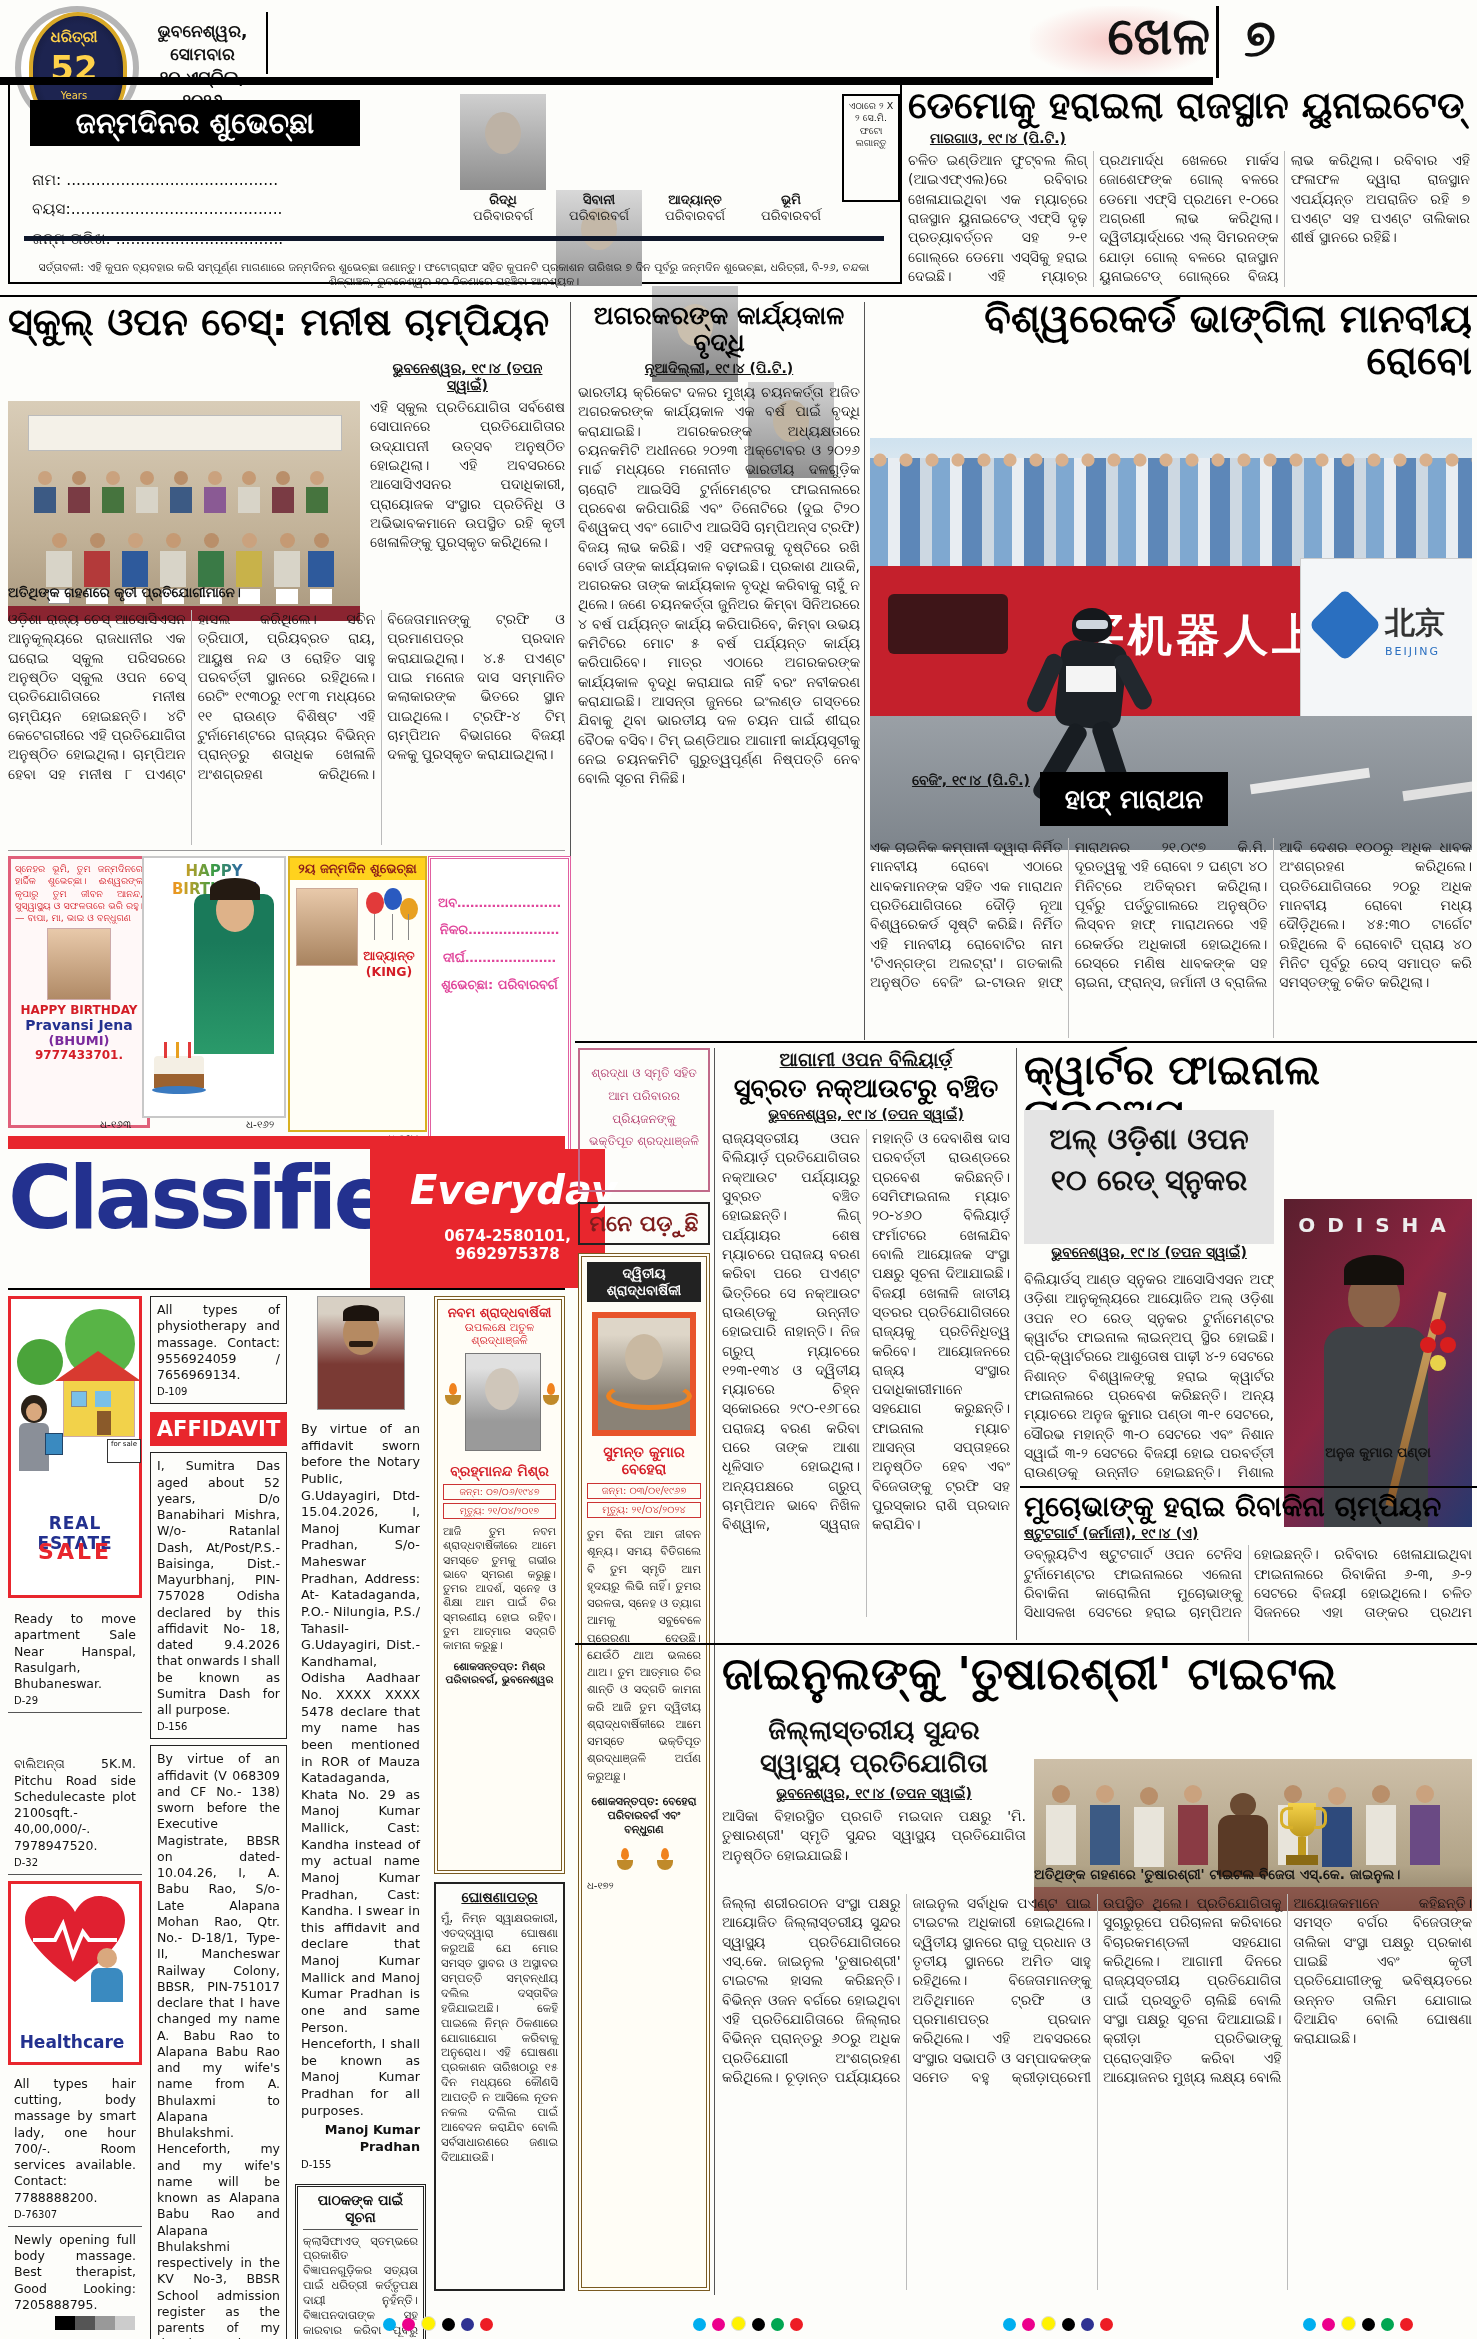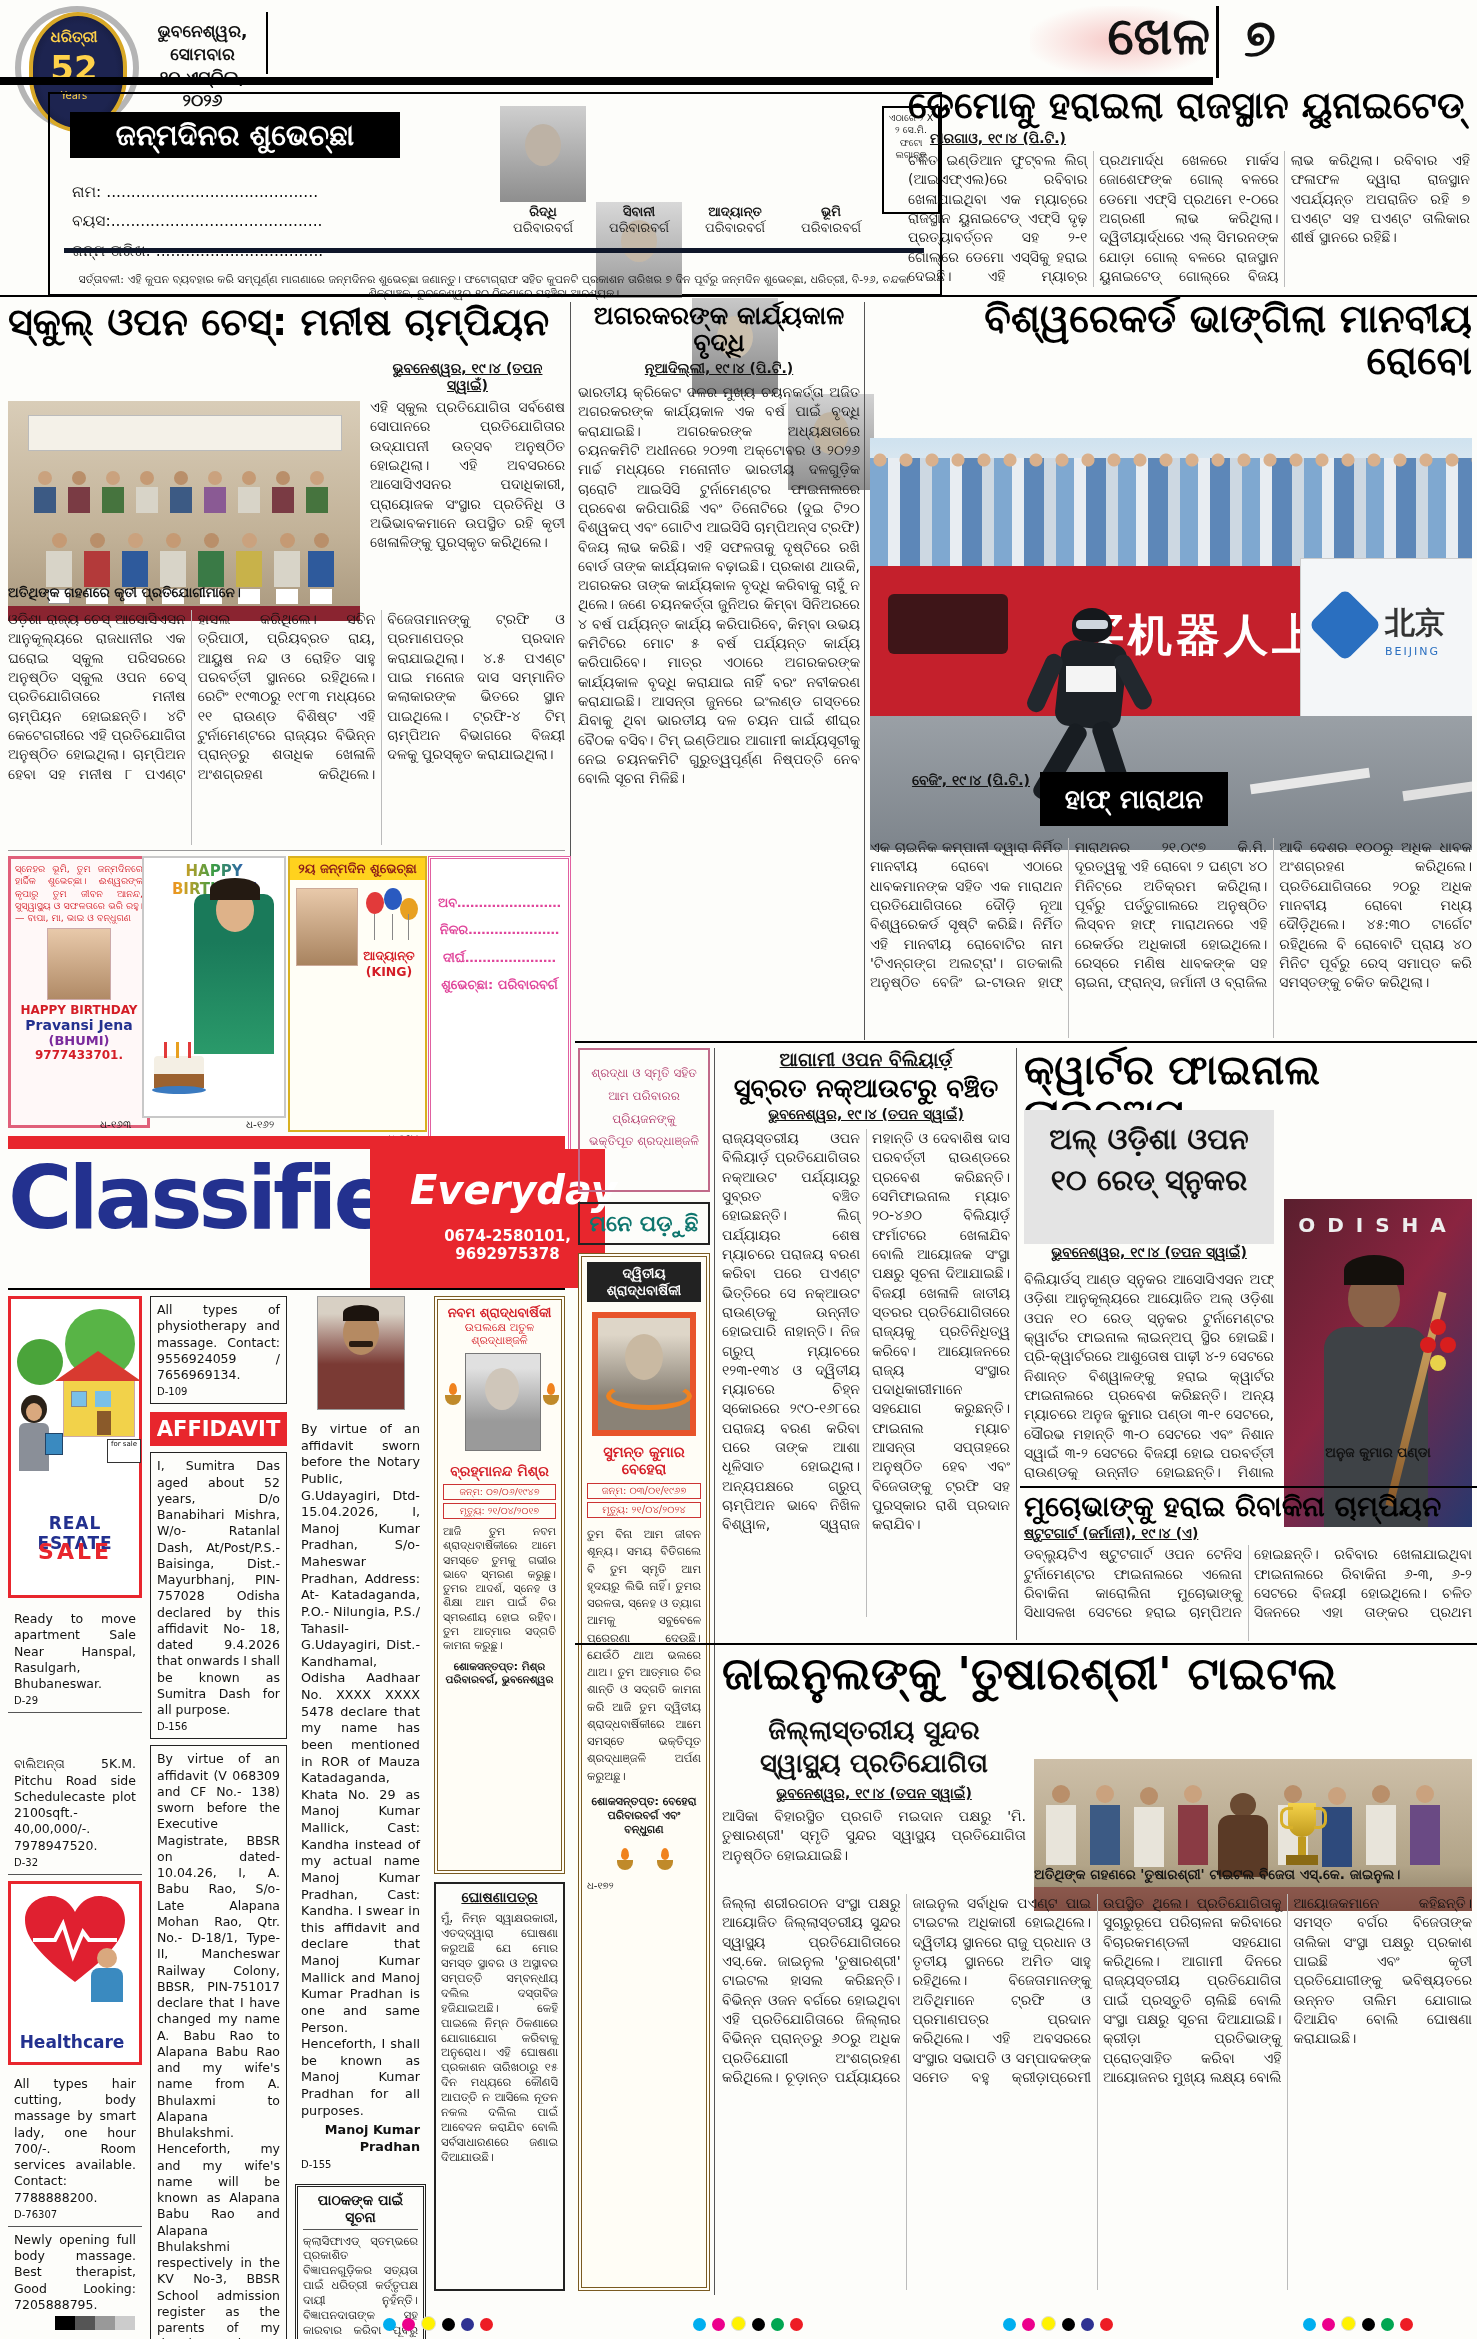--- a/index.html
+++ b/index.html
@@ -44,21 +44,21 @@
     <div>ଭୁବନେଶ୍ୱର, ସୋମବାର</div>
     <div>୨୦ ଏପ୍ରିଲ, ୨୦୨୬</div>
   </div>
   <div class="abs rule-v" style="left:266px;top:12px;height:62px;width:2px;background:#000;"></div>
   <div class="abs" style="left:1030px;top:6px;width:180px;height:70px;background:radial-gradient(ellipse at center,#f7c8c6 0%,#fdfdfa 75%);"></div>
   <div class="abs b" style="left:1030px;top:8px;width:180px;font-size:52px;text-align:right;line-height:1.1;">ଖେଳ</div>
   <div class="abs rule-v" style="left:1216px;top:6px;height:72px;width:3px;background:#000;"></div>
   <div class="abs b ctr" style="left:1224px;top:8px;width:72px;font-size:52px;">୭</div>
   <div class="abs rule-h" style="left:0;top:77px;width:1213px;height:8px;"></div>
 
-  <div class="abs" style="left:8px;top:92px;width:890px;height:200px;border:2.5px solid #000;margin-left:40px;">
+  <div class="abs" style="left:8px;top:80px;width:890px;height:200px;border:2.5px solid #000;">
     <div class="abs ctr" style="left:20px;top:18px;width:330px;height:46px;background:#000;color:#fff;font-size:29px;font-weight:bold;line-height:46px;">ଜନ୍ମଦିନର ଶୁଭେଚ୍ଛା</div>
     <div class="abs" style="left:22px;top:84px;width:350px;font-size:15.5px;line-height:1.9;">
       <div>ନାମ: ...........................................</div>
       <div>ବୟସ:...........................................</div>
       <div>ଜନ୍ମ ତାରିଖ: ..................................</div>
     </div>
 
     <div class="abs photo" style="left:450px;top:12px;width:86px;height:96px;background:linear-gradient(#cfcfcf,#8e8e8e);">
         <div class="abs" style="left:25px;top:18px;width:36px;height:42px;border-radius:50%;background:#bdb2a5;"></div>
       </div>
@@ -325,21 +325,21 @@
     </div>
   </div>
 
   <div class="abs rule-v" style="left:714px;top:1048px;height:1247px;"></div>
   <div class="abs" style="left:578px;top:1048px;width:132px;">
     <div class="ctr" style="border:2px solid #c06a8a;padding:12px 4px;color:#b03a6a;font-size:12px;line-height:1.9;height:116px;">
       <div>ଶ୍ରଦ୍ଧା ଓ ସ୍ମୃତି ସହିତ</div>
       <div>ଆମ ପରିବାରର ପ୍ରିୟଜନଙ୍କୁ</div>
       <div>ଭକ୍ତିପୂତ ଶ୍ରଦ୍ଧାଞ୍ଜଳି</div>
     </div>
-    <div class="ctr b" style="border:2.5px solid #222;margin-top:10px;padding:7px 0;font-size:22px;color:#0f766e;">ମନେ ପଡ଼ୁଛି</div>
+    <div class="ctr b" style="border:2.5px solid #222;margin-top:10px;padding:7px 0;font-size:22px;color:#7f1d1d;">ମନେ ପଡ଼ୁଛି</div>
     <div class="orn" style="margin-top:8px;height:1020px;">
       <div class="ctr b" style="font-size:13.5px;background:#222;color:#fff;padding:3px 0;">ଦ୍ୱିତୀୟ ଶ୍ରାଦ୍ଧବାର୍ଷିକୀ</div>
       <div style="width:92px;height:112px;margin:10px auto 0;background:linear-gradient(#ded6c8 15%,#8a8276 70%);border:6px solid #e8542a;position:relative;">
         <div class="abs" style="left:27px;top:16px;width:38px;height:46px;border-radius:50%;background:#c9b9a2;"></div>
         <div class="abs" style="left:8px;top:64px;width:76px;height:18px;border-radius:50%;border:5px solid #f0821e;border-top-color:transparent;"></div>
       </div>
       <div class="ctr b red" style="font-size:14.5px;margin-top:8px;">ସୁମନ୍ତ କୁମାର ବେହେରା</div>
       <div class="ctr" style="font-size:10px;border:1px solid #c33;color:#c33;margin-top:5px;padding:1px;">ଜନ୍ମ: ୦୩/୦୧/୧୯୬୭</div>
       <div class="ctr" style="font-size:10px;border:1px solid #c33;color:#c33;margin-top:3px;padding:1px;">ମୃତ୍ୟୁ: ୨୧/୦୪/୨୦୨୪</div>
       <div class="tiny jst" style="margin-top:8px;font-size:11.5px;line-height:1.5;">ତୁମ ବିନା ଆମ ଜୀବନ ଶୂନ୍ୟ। ସମୟ ବିତିଗଲେ ବି ତୁମ ସ୍ମୃତି ଆମ ହୃଦୟରୁ ଲିଭି ନାହିଁ। ତୁମର ସରଳତା, ସ୍ନେହ ଓ ତ୍ୟାଗ ଆମକୁ ସବୁବେଳେ ପ୍ରେରଣା ଦେଉଛି। ଯେଉଁଠି ଥାଅ ଭଲରେ ଥାଅ। ତୁମ ଆତ୍ମାର ଚିର ଶାନ୍ତି ଓ ସଦ୍‌ଗତି କାମନା କରି ଆଜି ତୁମ ଦ୍ୱିତୀୟ ଶ୍ରାଦ୍ଧବାର୍ଷିକୀରେ ଆମେ ସମସ୍ତେ ଭକ୍ତିପୂତ ଶ୍ରଦ୍ଧାଞ୍ଜଳି ଅର୍ପଣ କରୁଅଛୁ।</div>

